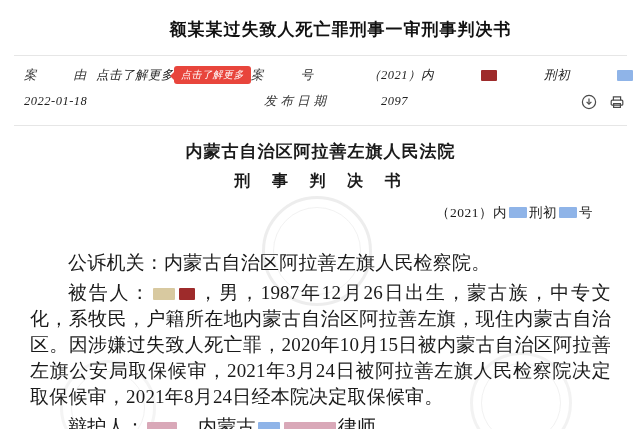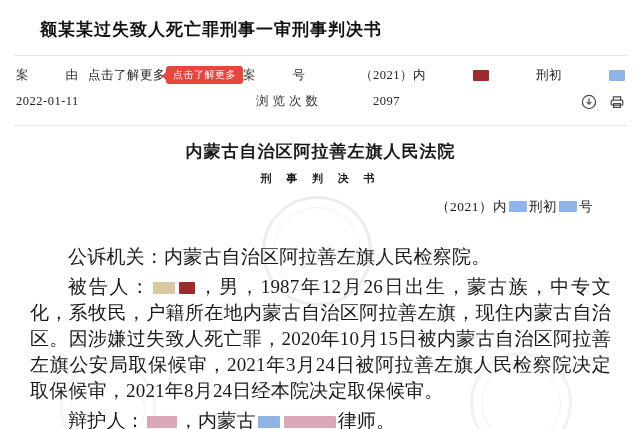--- a/index.html
+++ b/index.html
@@ -38,40 +38,41 @@
     border-radius: 50%;
     border: 1px solid rgba(190,190,190,0.22);
   }
   .seal-1 { width: 104px; height: 104px; left: 262px; top: 196px; }
   .seal-2 { width: 96px;  height: 96px;  left: 470px; top: 352px; border-color: rgba(195,195,195,0.22);}
   .seal-3 { width: 90px;  height: 90px;  left: 60px;  top: 360px; border-color: rgba(195,195,195,0.18);}
 
   .content { position: relative; z-index: 2; }
 
   .doc-title {
-    text-align: left;
+    text-align: center;
     font-size: 17px;
     font-weight: bold;
     letter-spacing: 1px;
     padding-top: 18px;
     padding-bottom: 14px;
     color: #111;
     padding-left: 40px;
   }
 
   .divider {
     border-top: 1px solid #e6e6e6;
     margin: 0 14px;
   }
 
   .meta {
-    padding: 10px 16px 6px 16px;
+    padding: 10px 16px 6px 24px;
     font-size: 12.5px;
     color: #333;
     position: relative;
+    font-style: italic;
   }
   .meta-row {
     display: flex;
     align-items: center;
     margin-bottom: 9px;
     white-space: nowrap;
   }
   .meta-cell {
     display: flex;
     align-items: center;
@@ -146,24 +147,25 @@
   .court-name {
     text-align: center;
     font-size: 17px;
     font-weight: bold;
     letter-spacing: 1px;
     margin-top: 6px;
     margin-bottom: 8px;
   }
   .doc-type {
     text-align: center;
-    font-size: 11px;
+    font-size: 16px;
     font-weight: bold;
     letter-spacing: 6px;
     margin-bottom: 12px;
+    font-family: Liberation Mono, monospace;
   }
   .case-no {
     text-align: right;
     font-size: 13.5px;
     letter-spacing: 0.5px;
     margin-right: 18px;
     margin-bottom: 28px;
   }
   .para {
     font-size: 19px;
@@ -203,24 +205,24 @@
           <span class="meta-value">（2021）内</span>
           <span class="redact red" style="width:16px"></span>
           <span class="meta-value">刑初</span>
           <span class="redact lblue" style="width:16px"></span>
           <span class="meta-value">号</span>
         </div>
       </div>
 
       <div class="meta-row">
         <div class="meta-cell left">
-          <span class="meta-value">2022-01-11</span>
+          <span class="meta-value">2022-01-18</span>
         </div>
         <div class="meta-cell right">
-          <span class="meta-label">浏览次数</span>
+          <span class="meta-label">发布日期</span>
           <span class="meta-value">2097</span>
         </div>
       </div>
 
       <div class="meta-icons">
         <span class="icon-btn">
           <svg viewBox="0 0 16 16" width="16" height="16" fill="none" stroke="currentColor" stroke-width="1.2">
             <circle cx="8" cy="8" r="6.6"></circle>
             <path d="M8 4.6 V10"></path>
             <path d="M5.6 7.8 L8 10.2 L10.4 7.8"></path>

